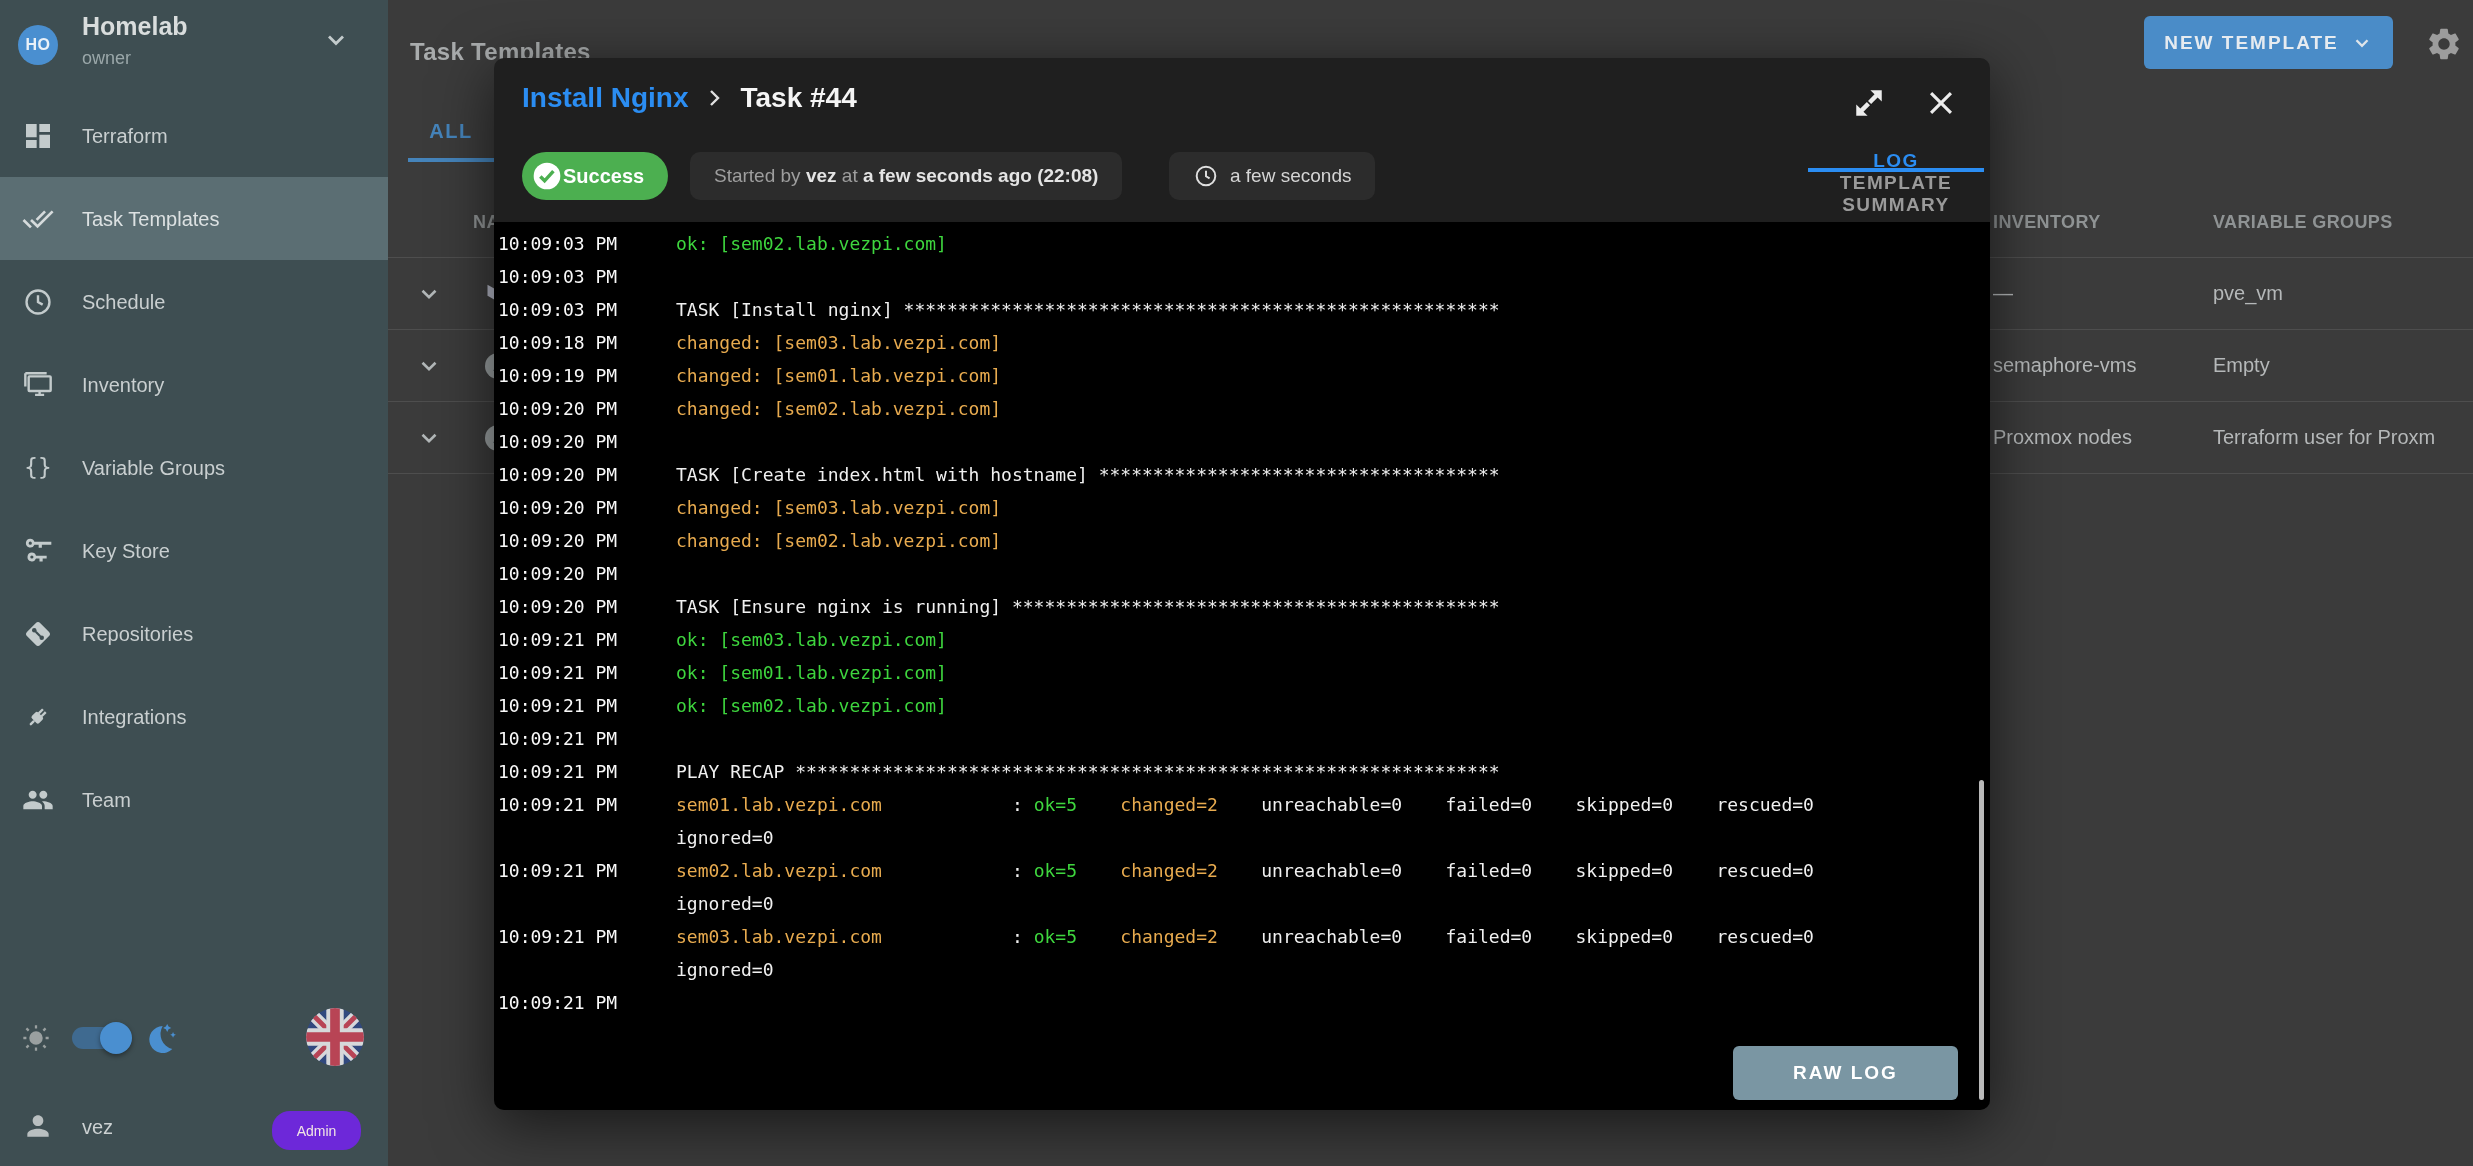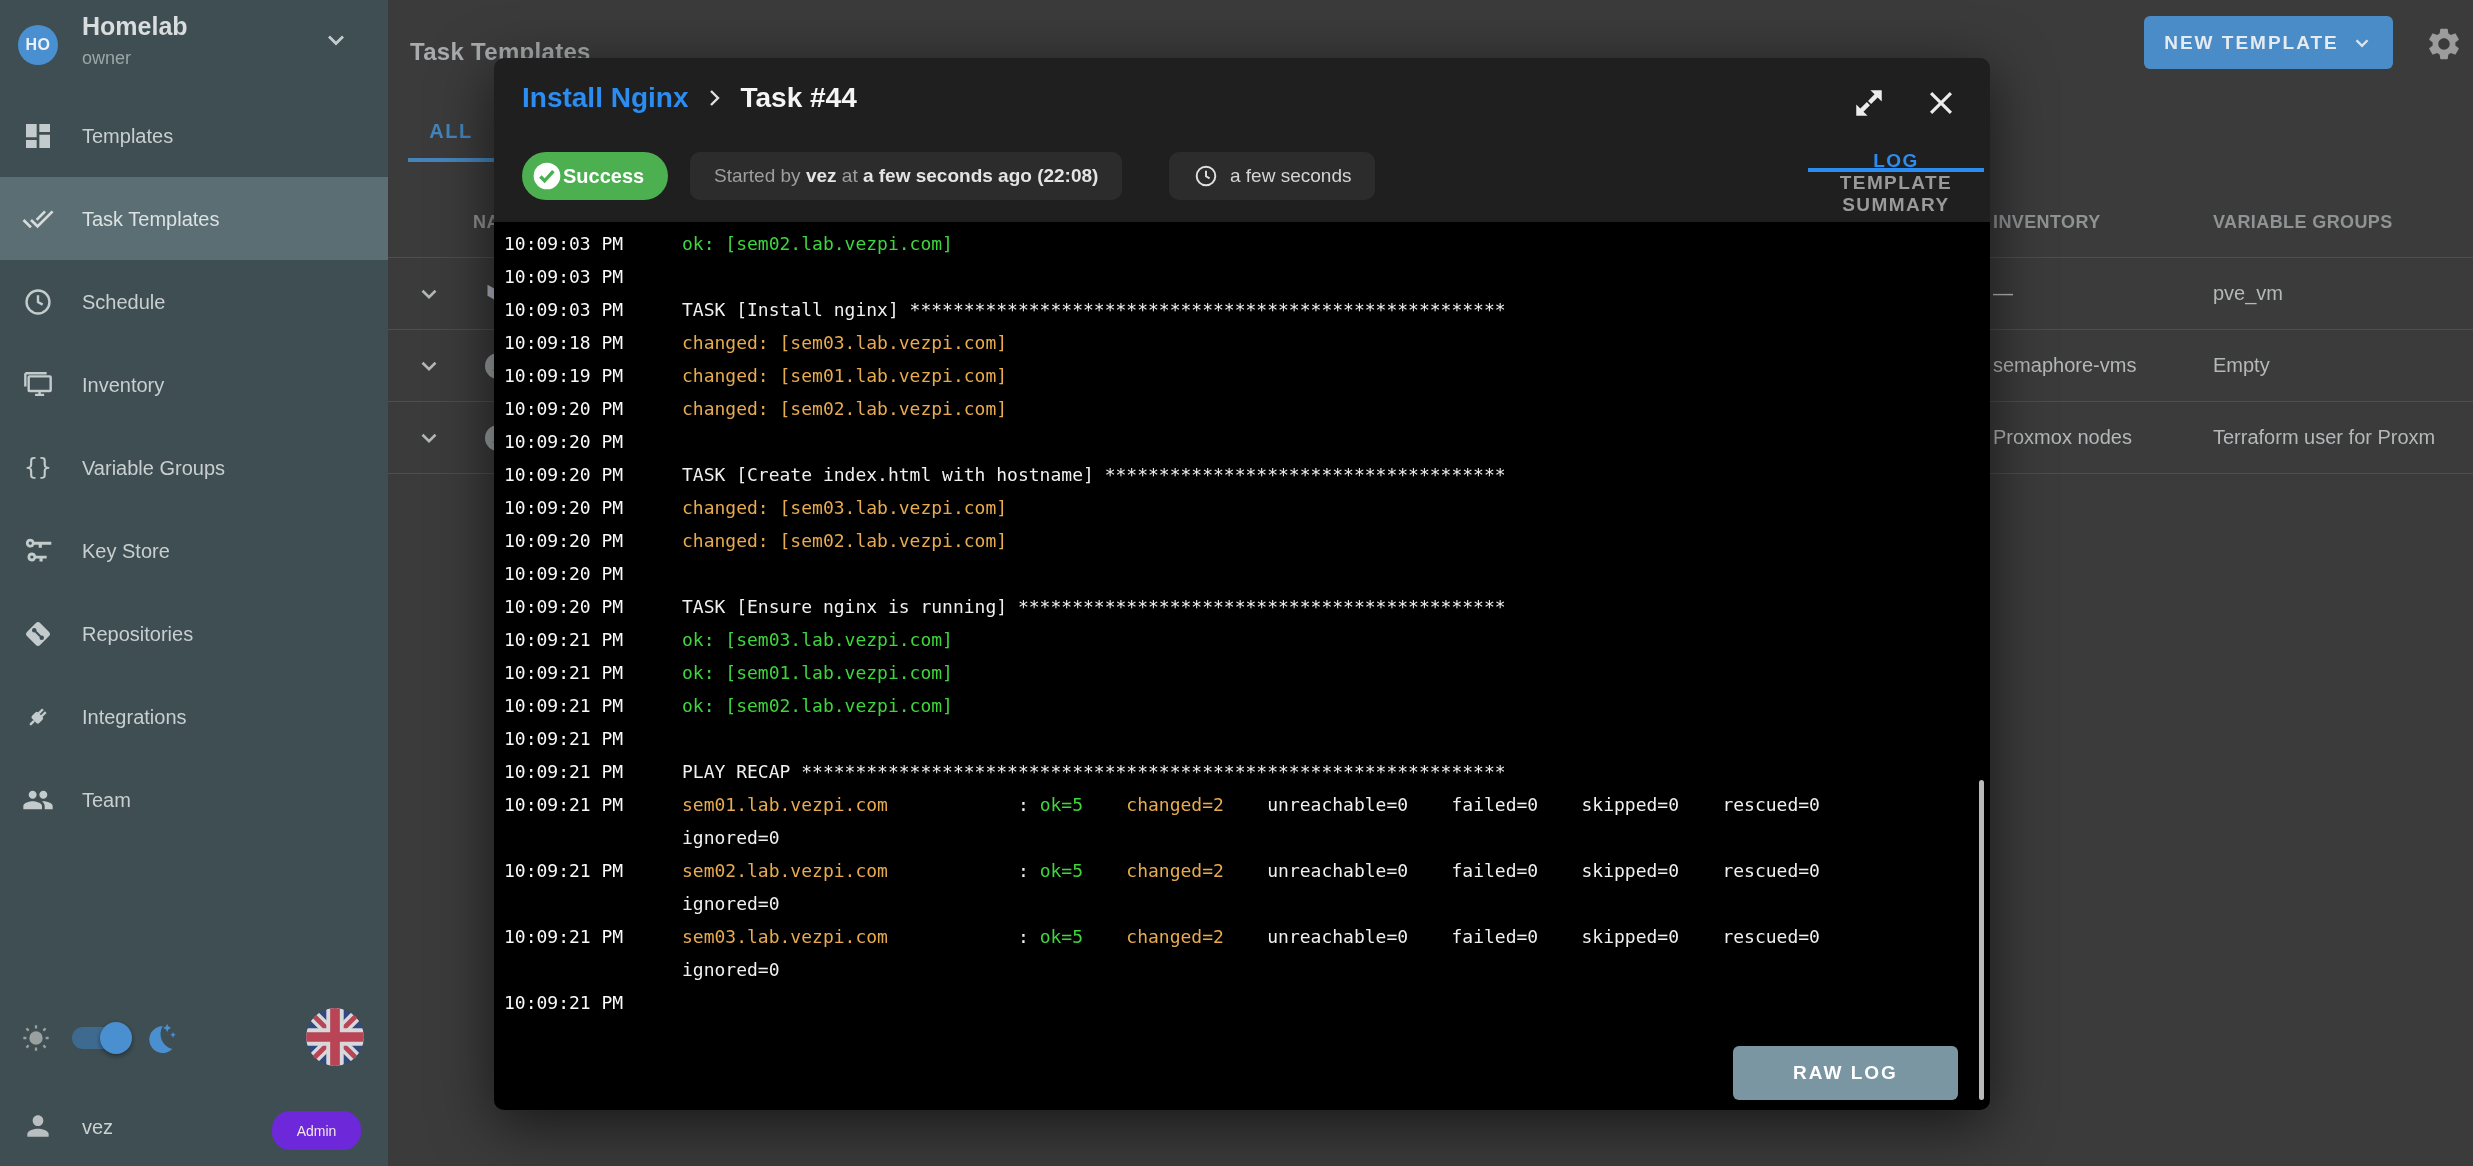--- a/index.html
+++ b/index.html
@@ -89,21 +89,21 @@
   .mtabs{position:absolute;right:6px;top:92px;height:64px;display:flex;flex-direction:column;}
   .mtab{position:relative;height:100%;display:flex;align-items:center;justify-content:center;
     padding:0 32px;font-size:19px;font-weight:600;letter-spacing:1.4px;color:#9a9a9a;cursor:pointer;}
   .mtab.active{color:#2b8df2;}
   .mtab.active::after{content:"";position:absolute;left:0;right:0;bottom:0;height:4px;background:#2b8df2;}
 
   .log{position:absolute;left:0;top:164px;width:1496px;height:888px;background:#000;
     border-radius:0 0 10px 10px;overflow:hidden;
     font-family:"DejaVu Sans Mono","Liberation Mono",monospace;font-size:18px;line-height:33px;
     color:#f0f0f0;padding-top:5px;}
-  .log-line{white-space:pre;padding-left:10px;}
+  .log-line{white-space:pre;padding-left:4px;}
   .ts{display:inline-block;width:178px;color:#fafafa;}
   .lg{color:#3ed63e;}
   .lo{color:#e8ab4f;}
   .rawlog{position:absolute;right:32px;bottom:10px;width:225px;height:54px;background:#7a96a3;
     border:none;border-radius:6px;color:#ffffff;font-size:19px;font-weight:600;letter-spacing:2px;
     font-family:"Liberation Sans",sans-serif;cursor:pointer;}
   .scroll-thumb{position:absolute;right:6px;top:558px;width:5px;height:320px;background:#b9b9b9;
     border-radius:3px;cursor:grab;}
 </style>
 </head>
@@ -122,21 +122,21 @@
           </svg>
       </span>
     </div>
     <nav class="nav" id="nav">
         <div class="nav-item">
           <span class="nav-icon">
             <svg viewBox="0 0 24 24">
               <path fill="#c3cbcc" d="M3 13h8V3H3v10zm0 8h8v-6H3v6zm10 0h8V11h-8v10zm0-18v6h8V3h-8z"></path>
             </svg>
           </span>
-          <span class="nav-label">Templates</span>
+          <span class="nav-label">Terraform</span>
         </div>
         <div class="nav-item active">
           <span class="nav-icon">
             <svg viewBox="0 0 24 24">
               <path fill="#d6dbdc" d="M18 7l-1.41-1.41-6.34 6.34 1.41 1.41L18 7zm4.24-1.41L11.66 16.17 7.48 12l-1.41 1.41L11.66 19l12-12-1.42-1.41zM.41 13.41L6 19l1.41-1.41L1.83 12 .41 13.41z"></path>
             </svg>
           </span>
           <span class="nav-label">Task Templates</span>
         </div>
         <div class="nav-item">

